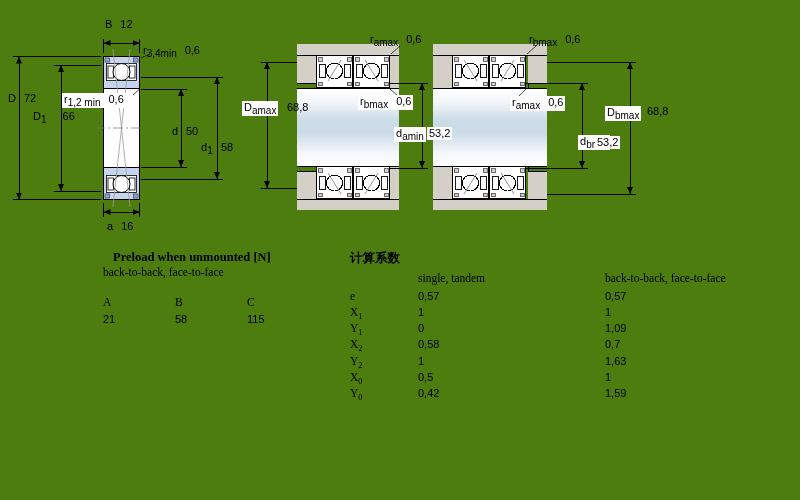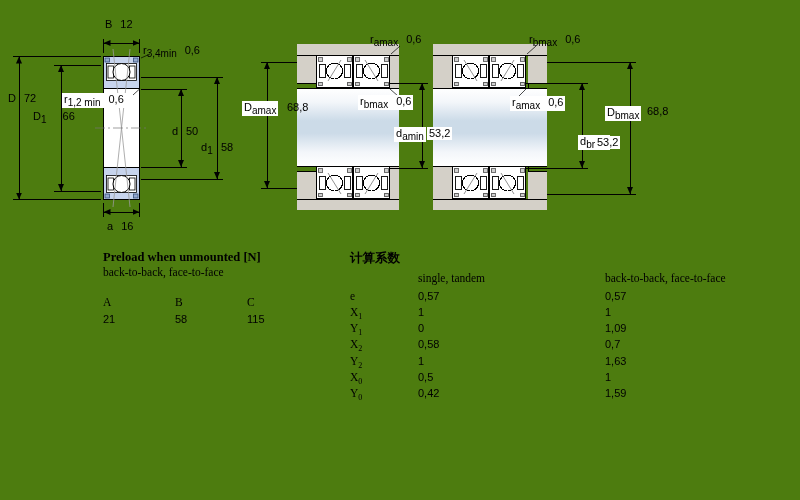--- a/index.html
+++ b/index.html
@@ -201,21 +201,21 @@
   <div class="dim wbg" style="left:427px;top:127px"><span>53,2</span></div>
 
   <div class="dim" style="left:529px;top:33px"><span>r</span><sub>bmax</sub><span class="v">0,6</span></div>
   <div class="dim wbg" style="left:510px;top:96px"><span>r</span><sub>amax</sub><span class="v">0,6</span></div>
   <div class="dim wbg" style="left:605px;top:106px"><span>D</span><sub>bmax</sub></div>
   <div class="dim" style="left:647px;top:105px"><span>68,8</span></div>
   <div class="dim wbg" style="left:578px;top:135px"><span>d</span><sub>bmin</sub></div>
   <div class="dim wbg" style="left:595px;top:136px"><span>53,2</span></div>
 
   <div>
-    <div class="ttl" style="left:103px;top:250px">Preload when unmounted [N]</div>
+    <div class="ttl" style="left:113px;top:250px">Preload when unmounted [N]</div>
     <div class="sser" style="left:103px;top:266px">back-to-back, face-to-face</div>
     <div class="sser" style="left:103px;top:296px">
       <span class="pl-col">A</span><span class="pl-col">B</span><span class="pl-col">C</span>
     </div>
     <div class="num" style="left:103px;top:313px">
       <span class="pl-col">21</span><span class="pl-col">58</span><span class="pl-col">115</span>
     </div>
   </div>
 
   <div>

